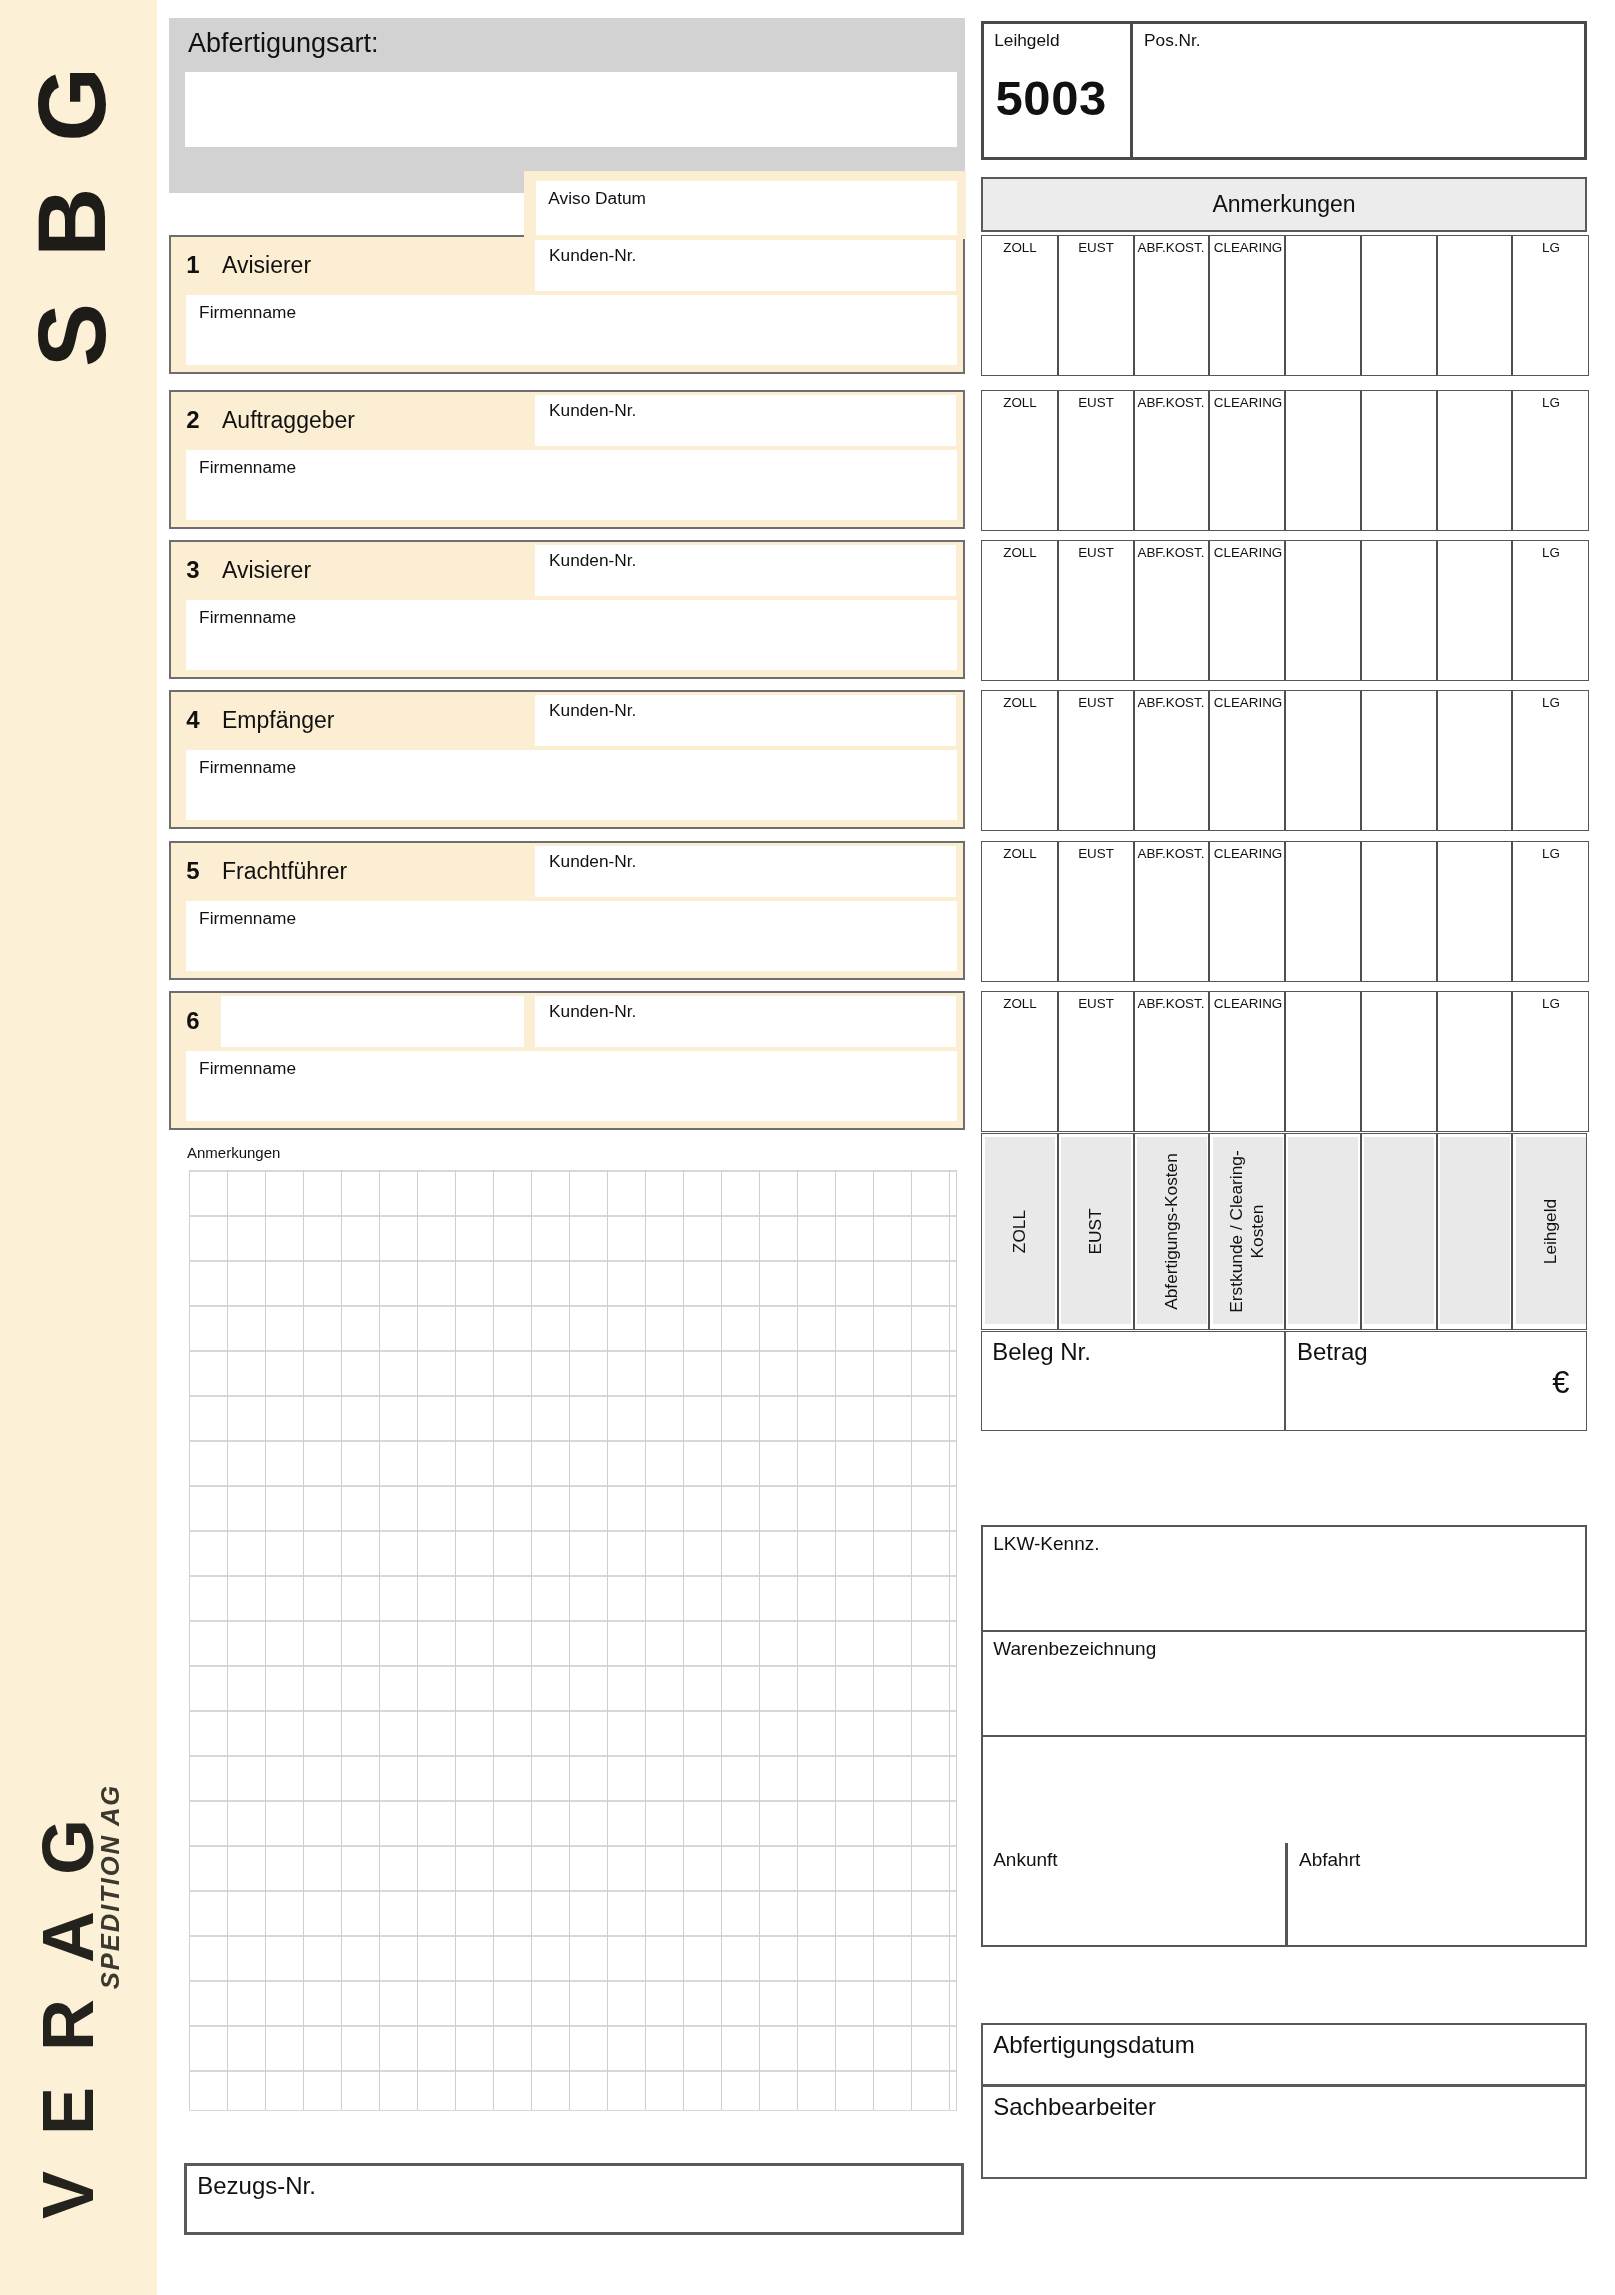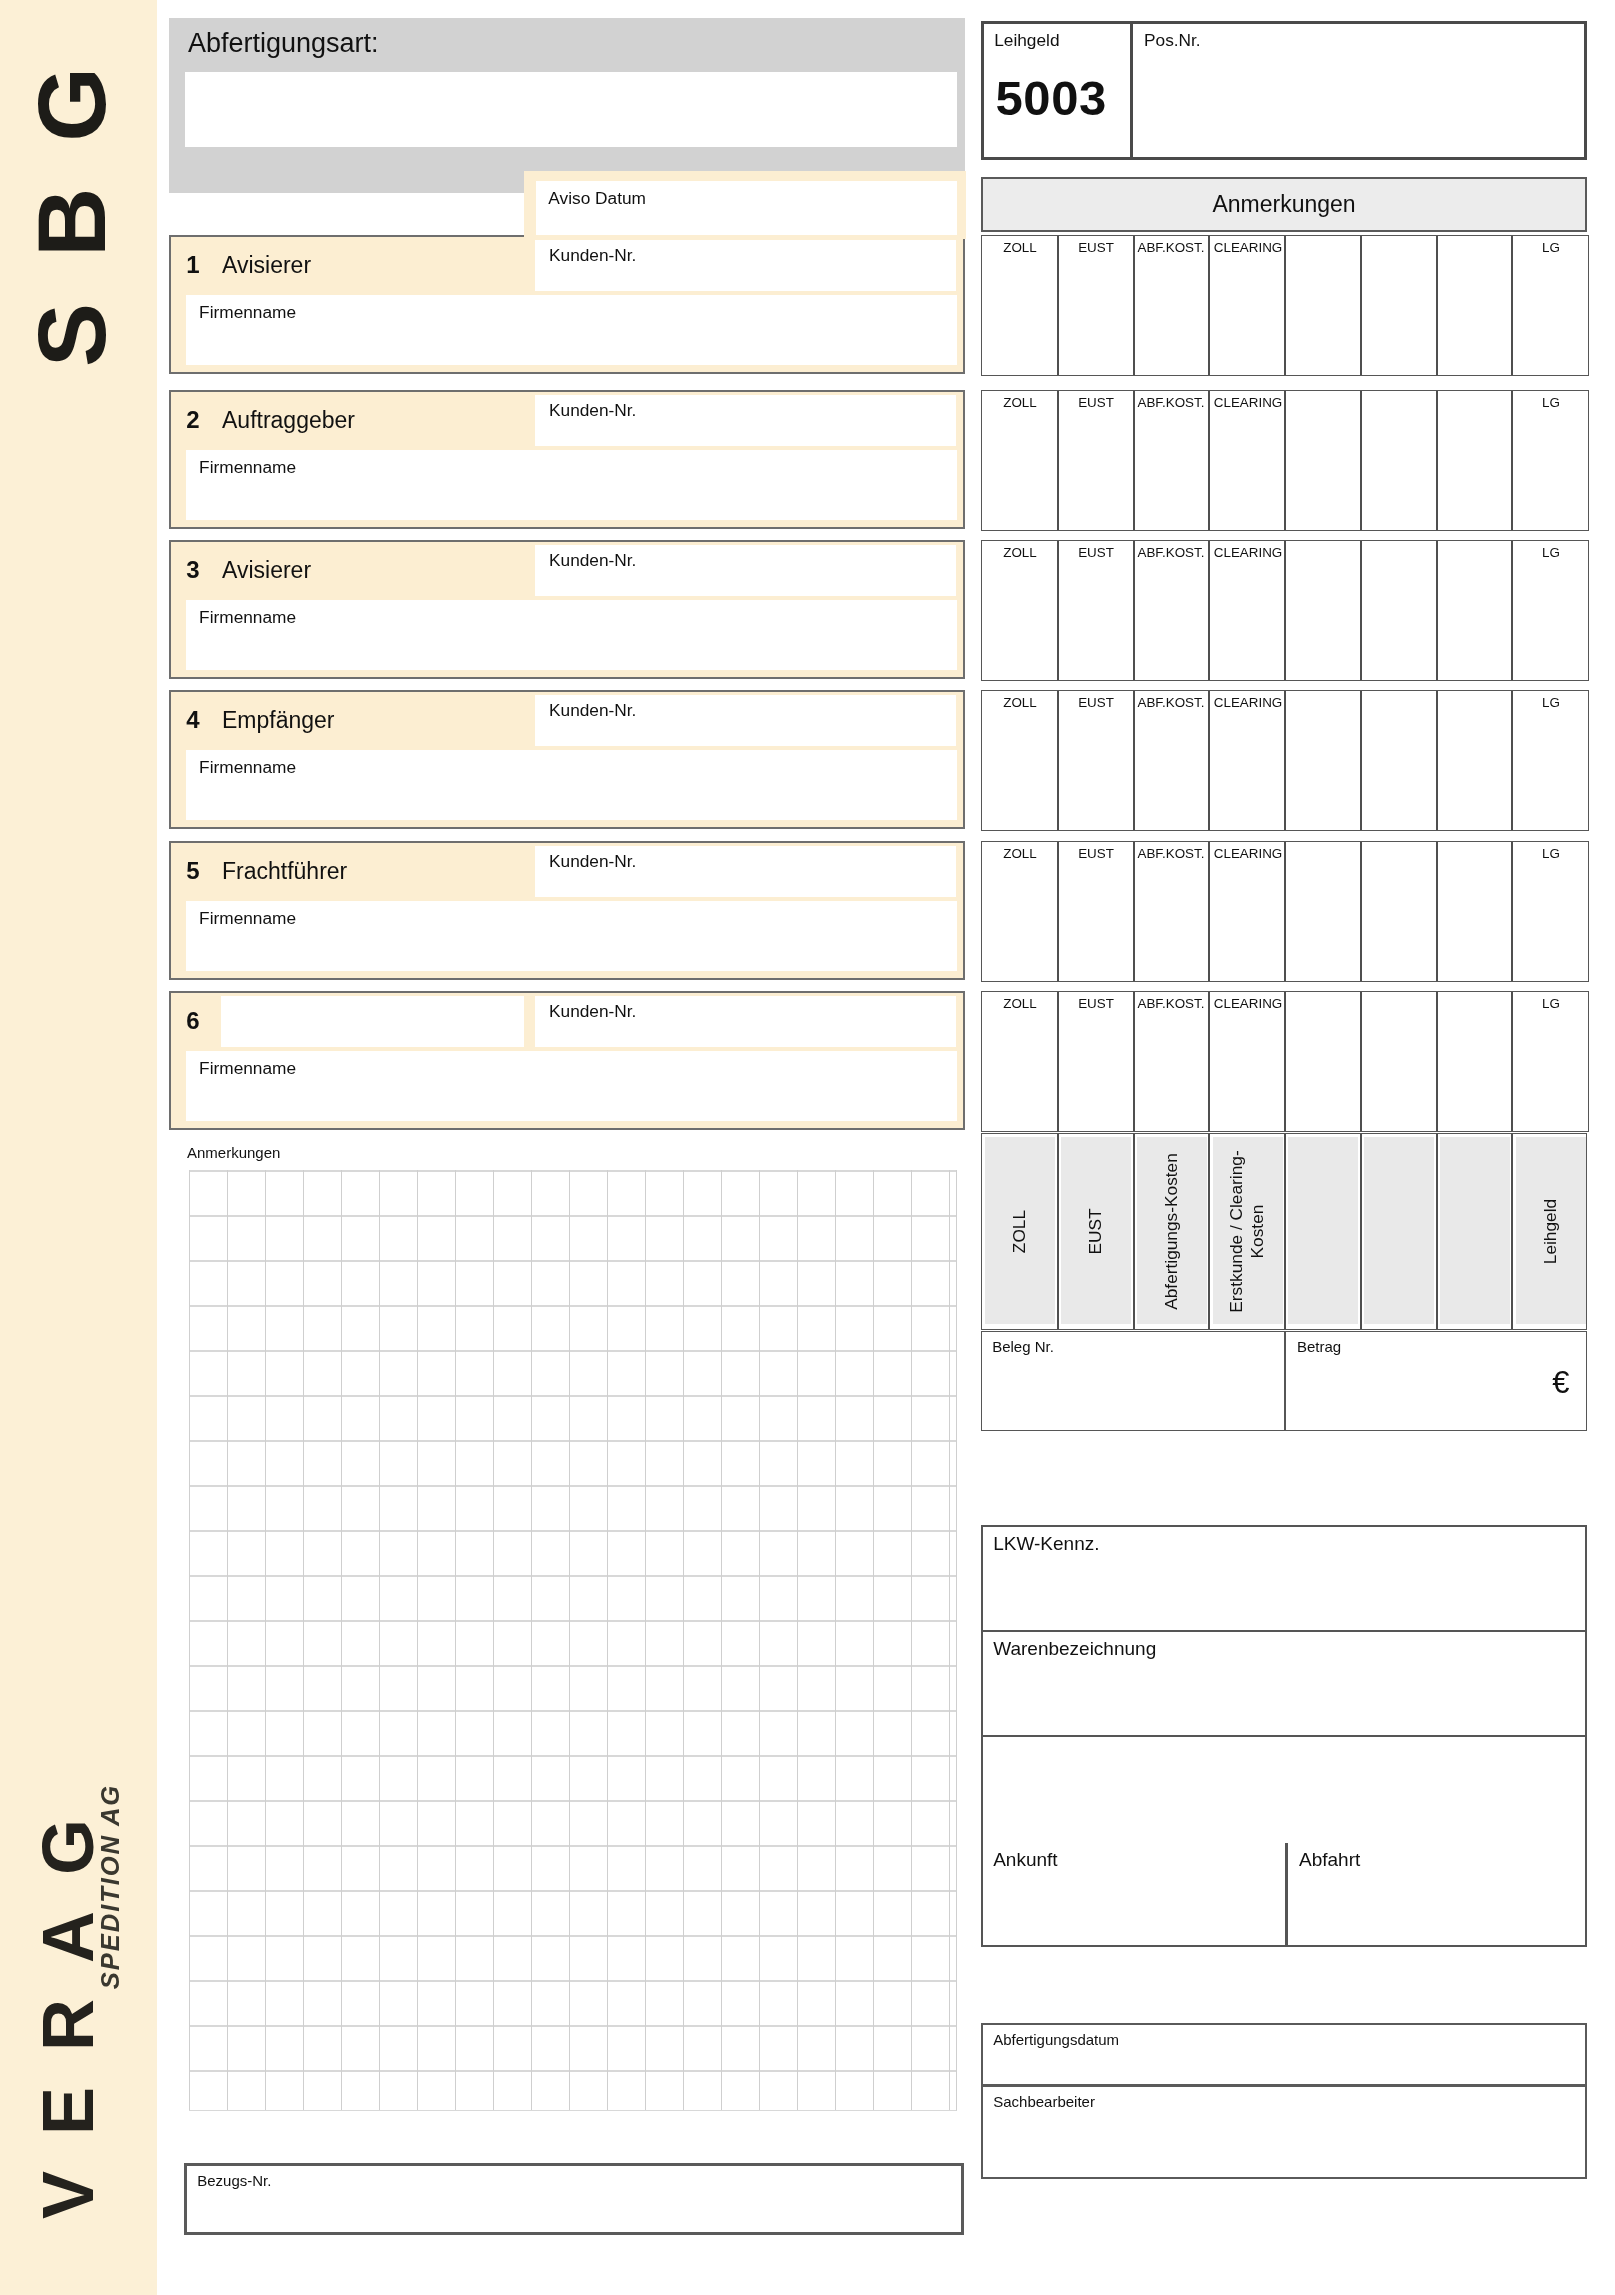--- a/index.html
+++ b/index.html
@@ -56,21 +56,21 @@
   .beleg-divider{position:absolute;left:302px;top:0;width:1.9px;height:100%;background:#565656;}
   .euro{position:absolute;right:16.6px;top:33px;font-size:31px;}
   
   .cargo-box{left:981px;top:1525px;width:606px;height:422px;border:2.6px solid #555;background:#fff;}
   .cargo-row{position:absolute;left:0;width:100%;height:103px;border-bottom:2.6px solid #555;}
   .cargo-row:last-child{border-bottom:none;}
   .half-divider{position:absolute;left:302px;top:0;width:2.6px;height:100%;background:#555;}
   .cargo-label{position:absolute;left:10.2px;top:6.4px;font-size:19px;}
   .date-box{left:981px;top:2023px;width:606px;height:63px;border:2.6px solid #5a5a5a;background:#fff;}
   .sach-box{left:981px;top:2085px;width:606px;height:94px;border:2.6px solid #5a5a5a;background:#fff;}
-  .inlabel{position:absolute;left:10.2px;top:6.4px;font-size:15px;}
+  .inlabel{position:absolute;left:10.2px;top:6.4px;font-size:24px;}
 </style>
 </head>
 <body>
 
 <div class="abs brand-strip"></div>
 <div class="vrot sbg-logo" id="sbg-logo">
     <span>S</span>
     <span>B</span>
     <span>G</span>
   </div>

